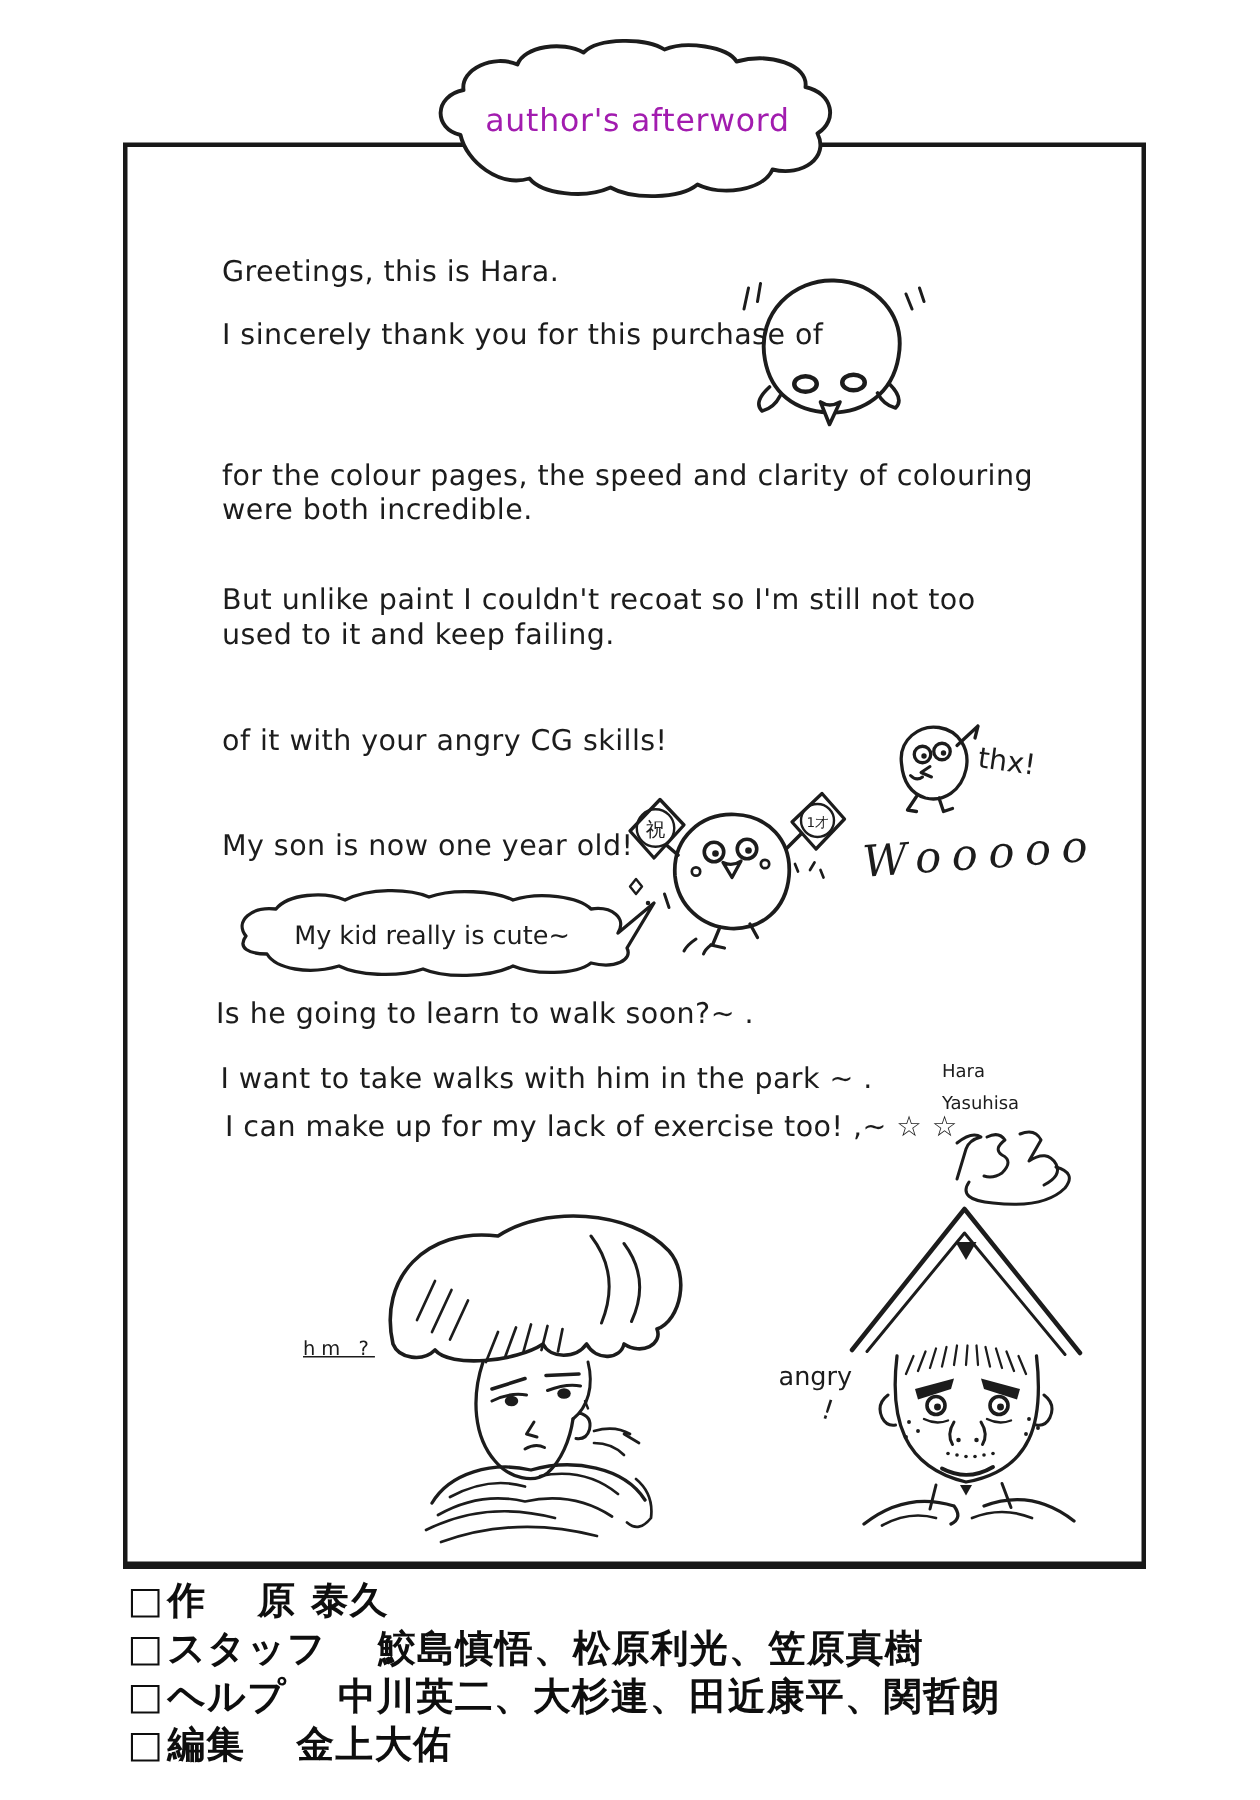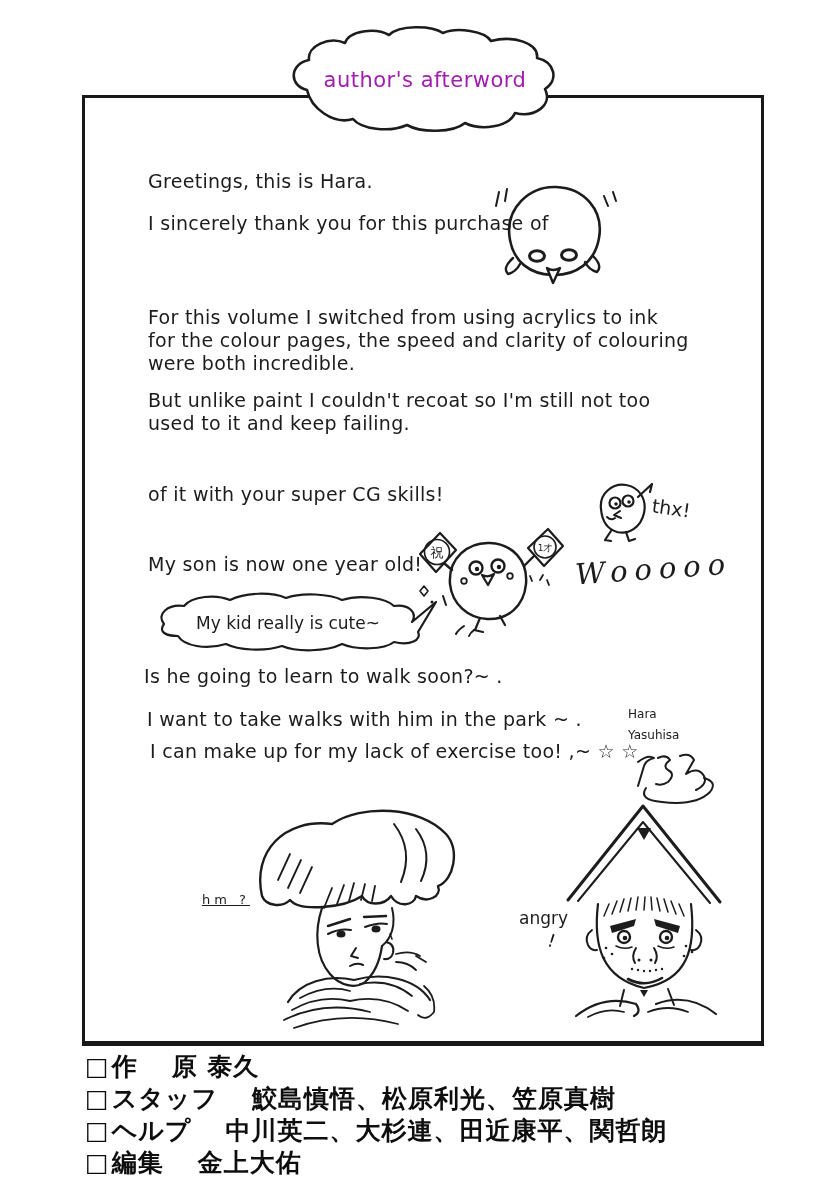--- a/index.html
+++ b/index.html
@@ -59,32 +59,31 @@
 
 <div class="hand" style="left:148px;top:170px">
   <div>Greetings, this is Hara.</div>
 </div>
 
 <div class="hand thanks-block" style="left:148px;top:210px">
   <div>I sincerely thank you for this purchase of</div>
 </div>
 
 <div class="hand" style="left:148px;top:306px">
-  <div>For this volume I switched from using acrylics to ink</div>
   <div>for the colour pages, the speed and clarity of colouring</div>
   <div>were both incredible.</div>
 </div>
 
 <div class="hand" style="left:148px;top:389px">
   <div>But unlike paint I couldn't recoat so I'm still not too</div>
   <div>used to it and keep failing.</div>
 </div>
 
 <div class="hand" style="left:148px;top:483px">
-  <div>of it with your super CG skills!</div>
+  <div>of it with your angry CG skills!</div>
 </div>
 
 <div class="hand" style="left:148px;top:553px">
   <div>My son is now one year old!</div>
 </div>
 
 <div class="hand" style="left:144px;top:665px">
   <div>Is he going to learn to walk soon?~ .</div>
 </div>
 

